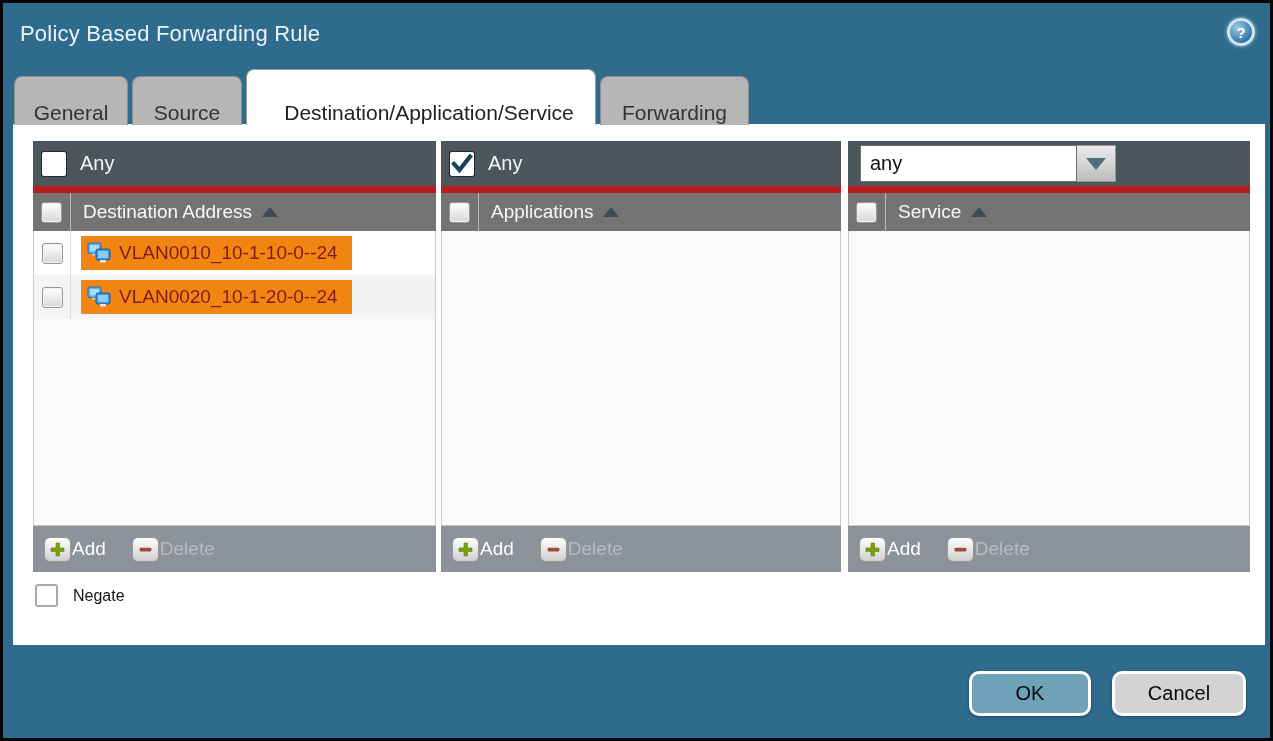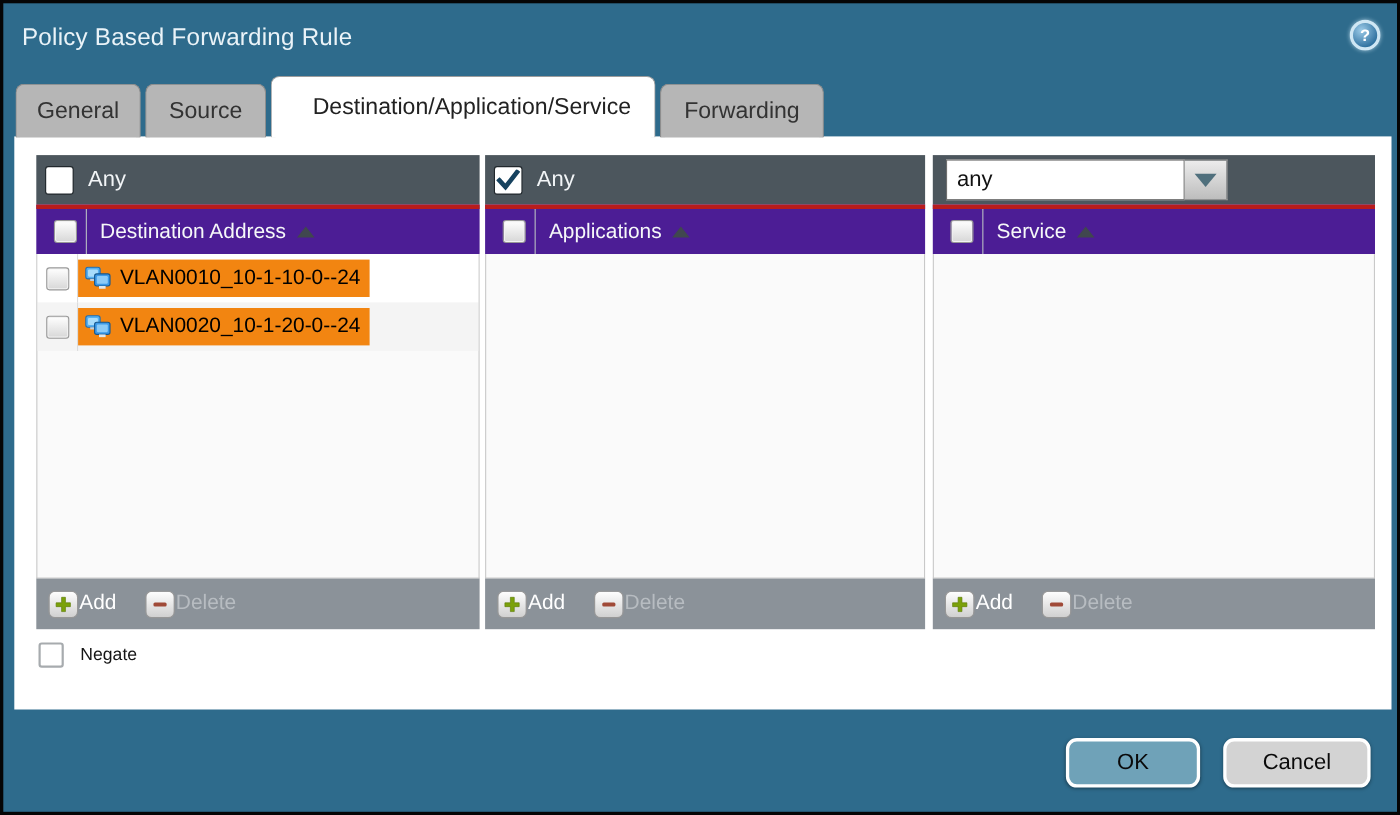--- a/index.html
+++ b/index.html
@@ -25,21 +25,21 @@
     color:#fff;font-weight:bold;font-size:15px;
     box-shadow:0 0 4px rgba(210,235,250,.7);
     cursor:pointer;
   }
   
   .tabs{position:absolute;left:11px;top:66px;height:56px;display:flex;align-items:flex-end;z-index:3;}
   .tab{
     box-sizing:border-box;height:49px;margin-right:4px;
     background:#b6b6b6;border:1px solid #8d8d8d;border-bottom:none;
     border-radius:8px 8px 0 0;
-    display:flex;align-items:center;justify-content:center;
+    display:flex;align-items:flex-end;justify-content:center;
     font-size:21px;color:#333;cursor:pointer;
   }
   .tab.active{
     background:#ffffff;height:56px;color:#222;border-color:#9c9c9c;padding-left:16px;
   }
   .tab-0{width:114px}.tab-1{width:110px}.tab-2{width:350px}.tab-3{width:149px}
   
   .content{
     position:absolute;left:10px;top:121px;width:1252px;height:521px;
     background:#ffffff;z-index:2;
@@ -52,22 +52,22 @@
     flex:none;height:45px;background:#4c565d;
     display:flex;align-items:center;padding-left:9px;box-sizing:border-box;
   }
   .any-label{color:#f2f5f7;font-size:20px;margin-left:14px;}
   .cb-any{
     width:24px;height:24px;background:#fff;border-radius:2px;
     box-shadow:0 0 0 1px #20272c;position:relative;cursor:pointer;flex:none;
     display:flex;align-items:center;justify-content:center;
   }
   .col-header{
-    flex:none;height:45px;background:#4c1d95;border-top:4px solid #b91c1c;
-    display:flex;align-items:center;box-sizing:border-box;padding-left:8px;
+    flex:none;height:45px;background:#737373;border-top:7px solid #b91c1c;
+    display:flex;align-items:center;box-sizing:border-box;
   }
   .hdr-check-cell{
     width:37px;height:100%;flex:none;border-right:1px solid #b9bec3;
     display:flex;align-items:center;justify-content:center;
   }
   .cb-bevel{
     width:21px;height:21px;border-radius:3px;box-sizing:border-box;
     background:linear-gradient(#ffffff,#d7d7d7);
     border:1px solid #989898;box-shadow:inset 0 0 0 1px #f2f2f2;
     cursor:pointer;
@@ -82,24 +82,24 @@
     flex:1;background:#fafafa;border:1px solid #c9c9c9;border-top:none;
     overflow:hidden;box-sizing:border-box;
   }
   .row{height:44px;display:flex;align-items:center;background:#fff;}
   .row.alt{background:#f4f4f4;}
   .row-check-cell{
     width:36px;height:100%;flex:none;border-right:1px solid #dcdcdc;
     display:flex;align-items:center;justify-content:center;
   }
   .chip{
-    margin-left:0;height:34px;box-sizing:border-box;
+    margin-left:10px;height:34px;box-sizing:border-box;
     display:inline-flex;align-items:center;gap:8px;
-    background:#f28511;color:#000000;font-size:19px;
-    padding:4px 8px 4px 6px;cursor:pointer;
+    background:#f28511;color:#7f1d1d;font-size:19px;
+    padding:4px 14px 4px 6px;cursor:pointer;
   }
   .col-footer{
     flex:none;height:46px;background:#8b9299;
     display:flex;align-items:center;padding-left:11px;gap:26px;box-sizing:border-box;
   }
   .foot-btn{display:flex;align-items:center;gap:1px;cursor:pointer;}
   .icon-box{
     width:27px;height:25px;border-radius:6px;box-sizing:border-box;
     background:linear-gradient(#fefefe,#d0d0d0);
     border:1px solid #979797;

